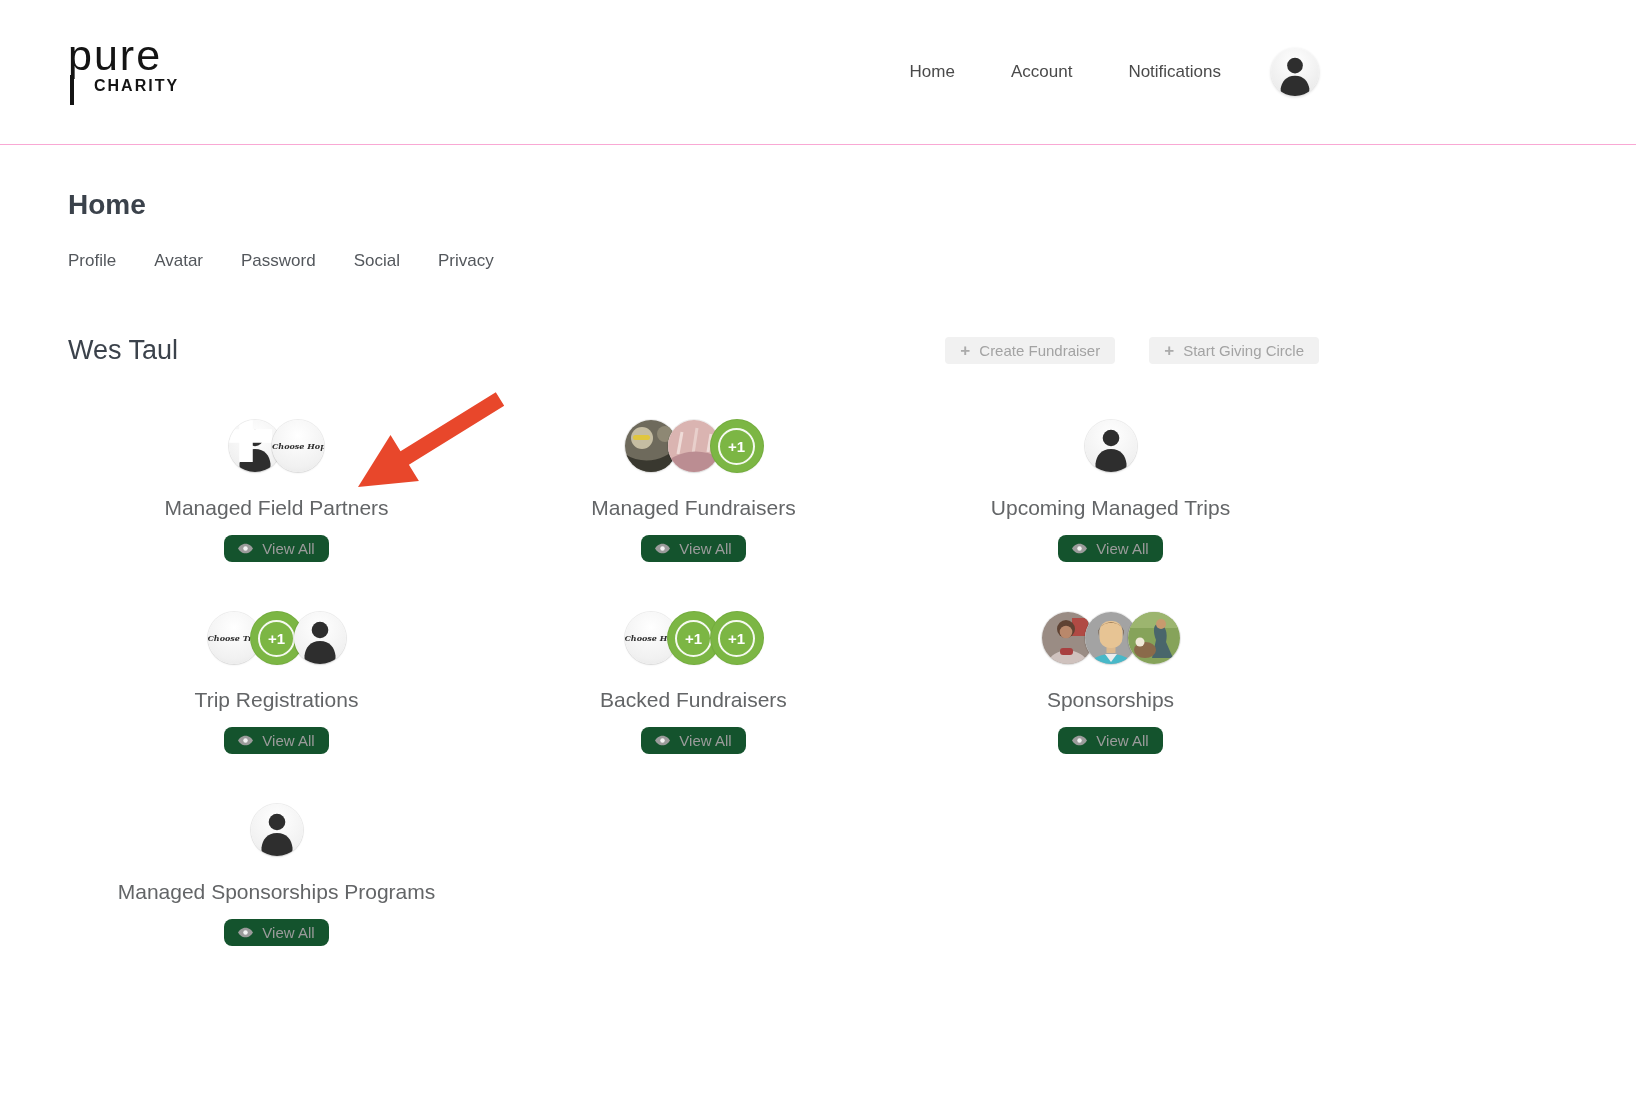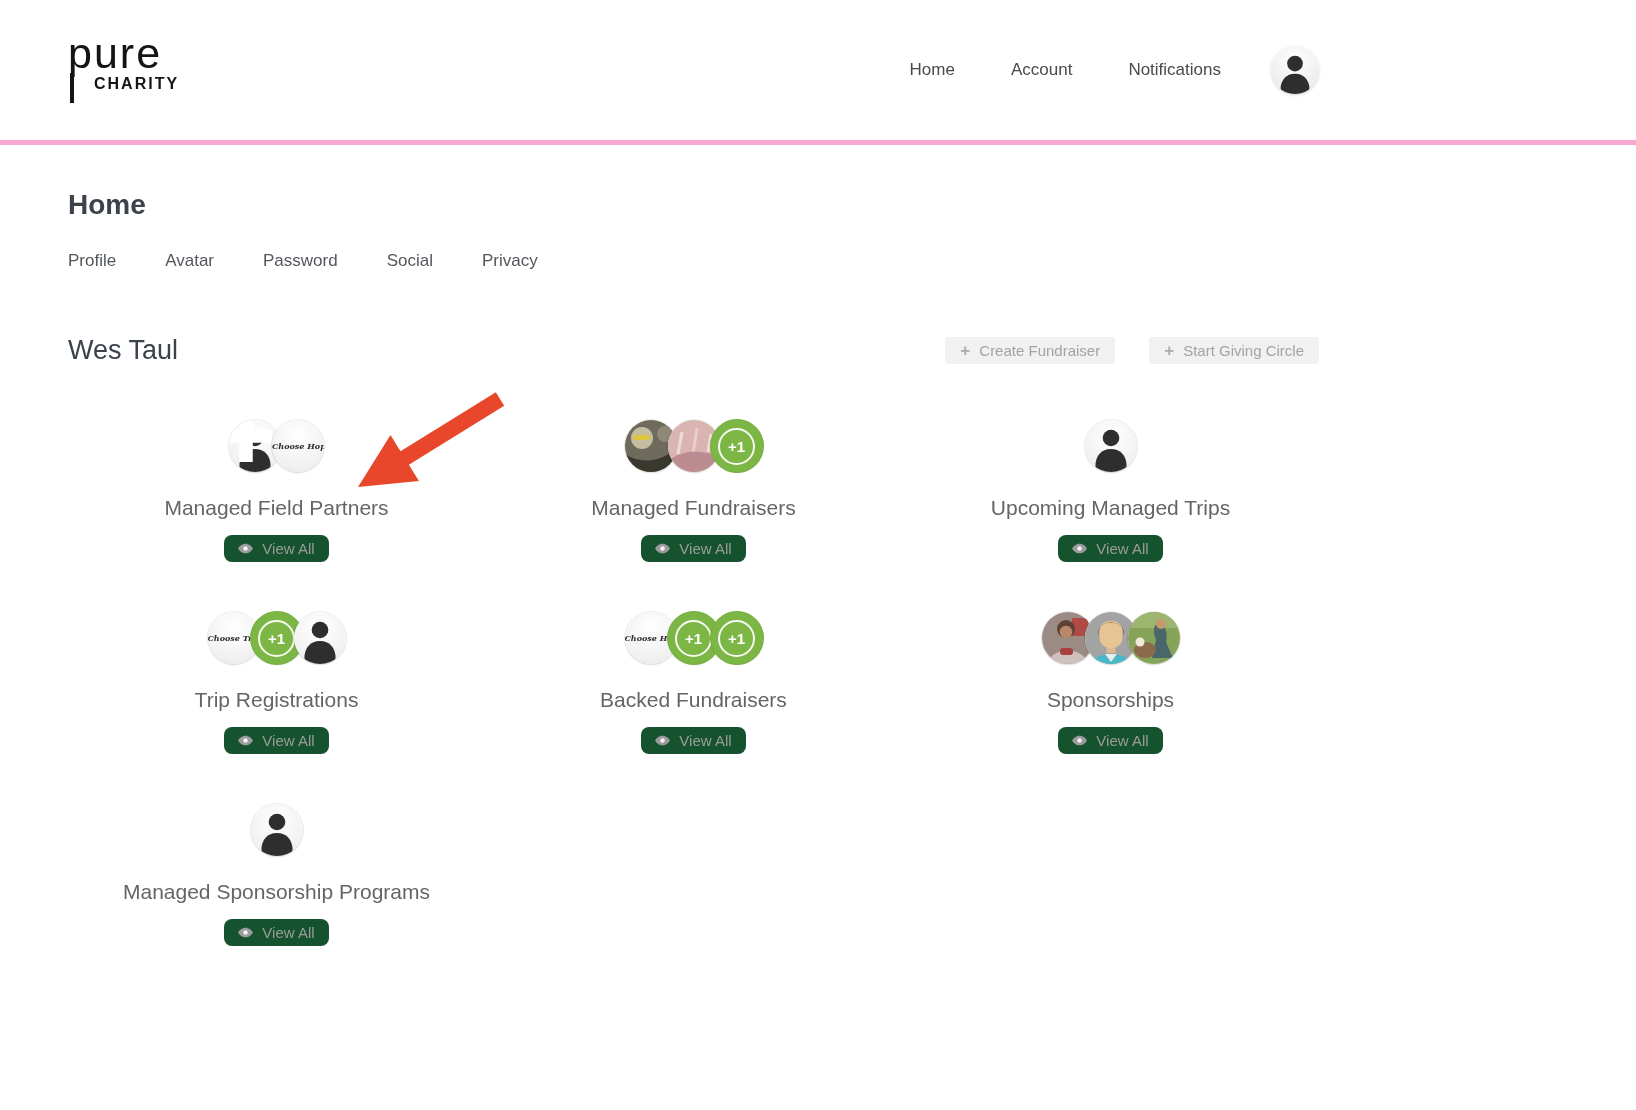--- a/index.html
+++ b/index.html
@@ -8,21 +8,21 @@
     font-family: "Liberation Sans", "DejaVu Sans", sans-serif;
     background: #ffffff;
     color: #444;
     position: relative;
     overflow: hidden;
   }
 
   
   .header {
     height: 145px;
-    border-bottom: 5px solid #f9a8d4;
+    border-bottom: 1px solid #f9a8d4;
     display: flex;
     align-items: center;
   }
   .header-inner {
     width: 1251px;
     margin: 0 68px;
     display: flex;
     align-items: center;
     justify-content: space-between;
   }
@@ -56,21 +56,21 @@
   }
 
   
   .main { width: 1251px; margin: 0 68px; }
   .page-title {
     margin-top: 44px;
     font-size: 28px;
     font-weight: 700;
     color: #3b424b;
   }
-  .tabs { display: flex; gap: 49px; margin-top: 30px; }
+  .tabs { display: flex; gap: 38px; margin-top: 30px; }
   .tab { font-size: 17px; color: #53575c; cursor: pointer; }
 
   .owner-row {
     margin-top: 64px;
     display: flex;
     align-items: center;
     justify-content: space-between;
   }
   .owner-name { font-size: 27px; font-weight: 400; color: #3b424b; }
   .owner-actions { display: flex; gap: 34px; }
@@ -363,21 +363,21 @@
 
     <div class="cell">
       <div class="icons">
         <div class="circ">
           <svg viewBox="0 0 52 52">
             <circle cx="26" cy="18" r="8.3" fill="#2e2e2e"></circle>
             <path d="M26 29 C16 29 11.5 36 10.5 43.5 L10.5 54 L41.5 54 L41.5 43.5 C40.5 36 36 29 26 29 Z" fill="#2e2e2e"></path>
           </svg>
         </div>
       </div>
-      <div class="cell-label">Managed Sponsorship Programs</div>
+      <div class="cell-label">Managed Sponsorships Programs</div>
       <button class="view-all">
         <svg width="15" height="11" viewBox="0 0 14 10">
           <path d="M7 0.5 C3.6 0.5 1.2 2.9 0 5 C1.2 7.1 3.6 9.5 7 9.5 C10.4 9.5 12.8 7.1 14 5 C12.8 2.9 10.4 0.5 7 0.5 Z" fill="#9b9b9b"></path>
           <circle cx="7" cy="5" r="2.1" fill="#f3f3f3"></circle>
         </svg>
         <span>View All</span>
       </button>
     </div>
 
   </div>

